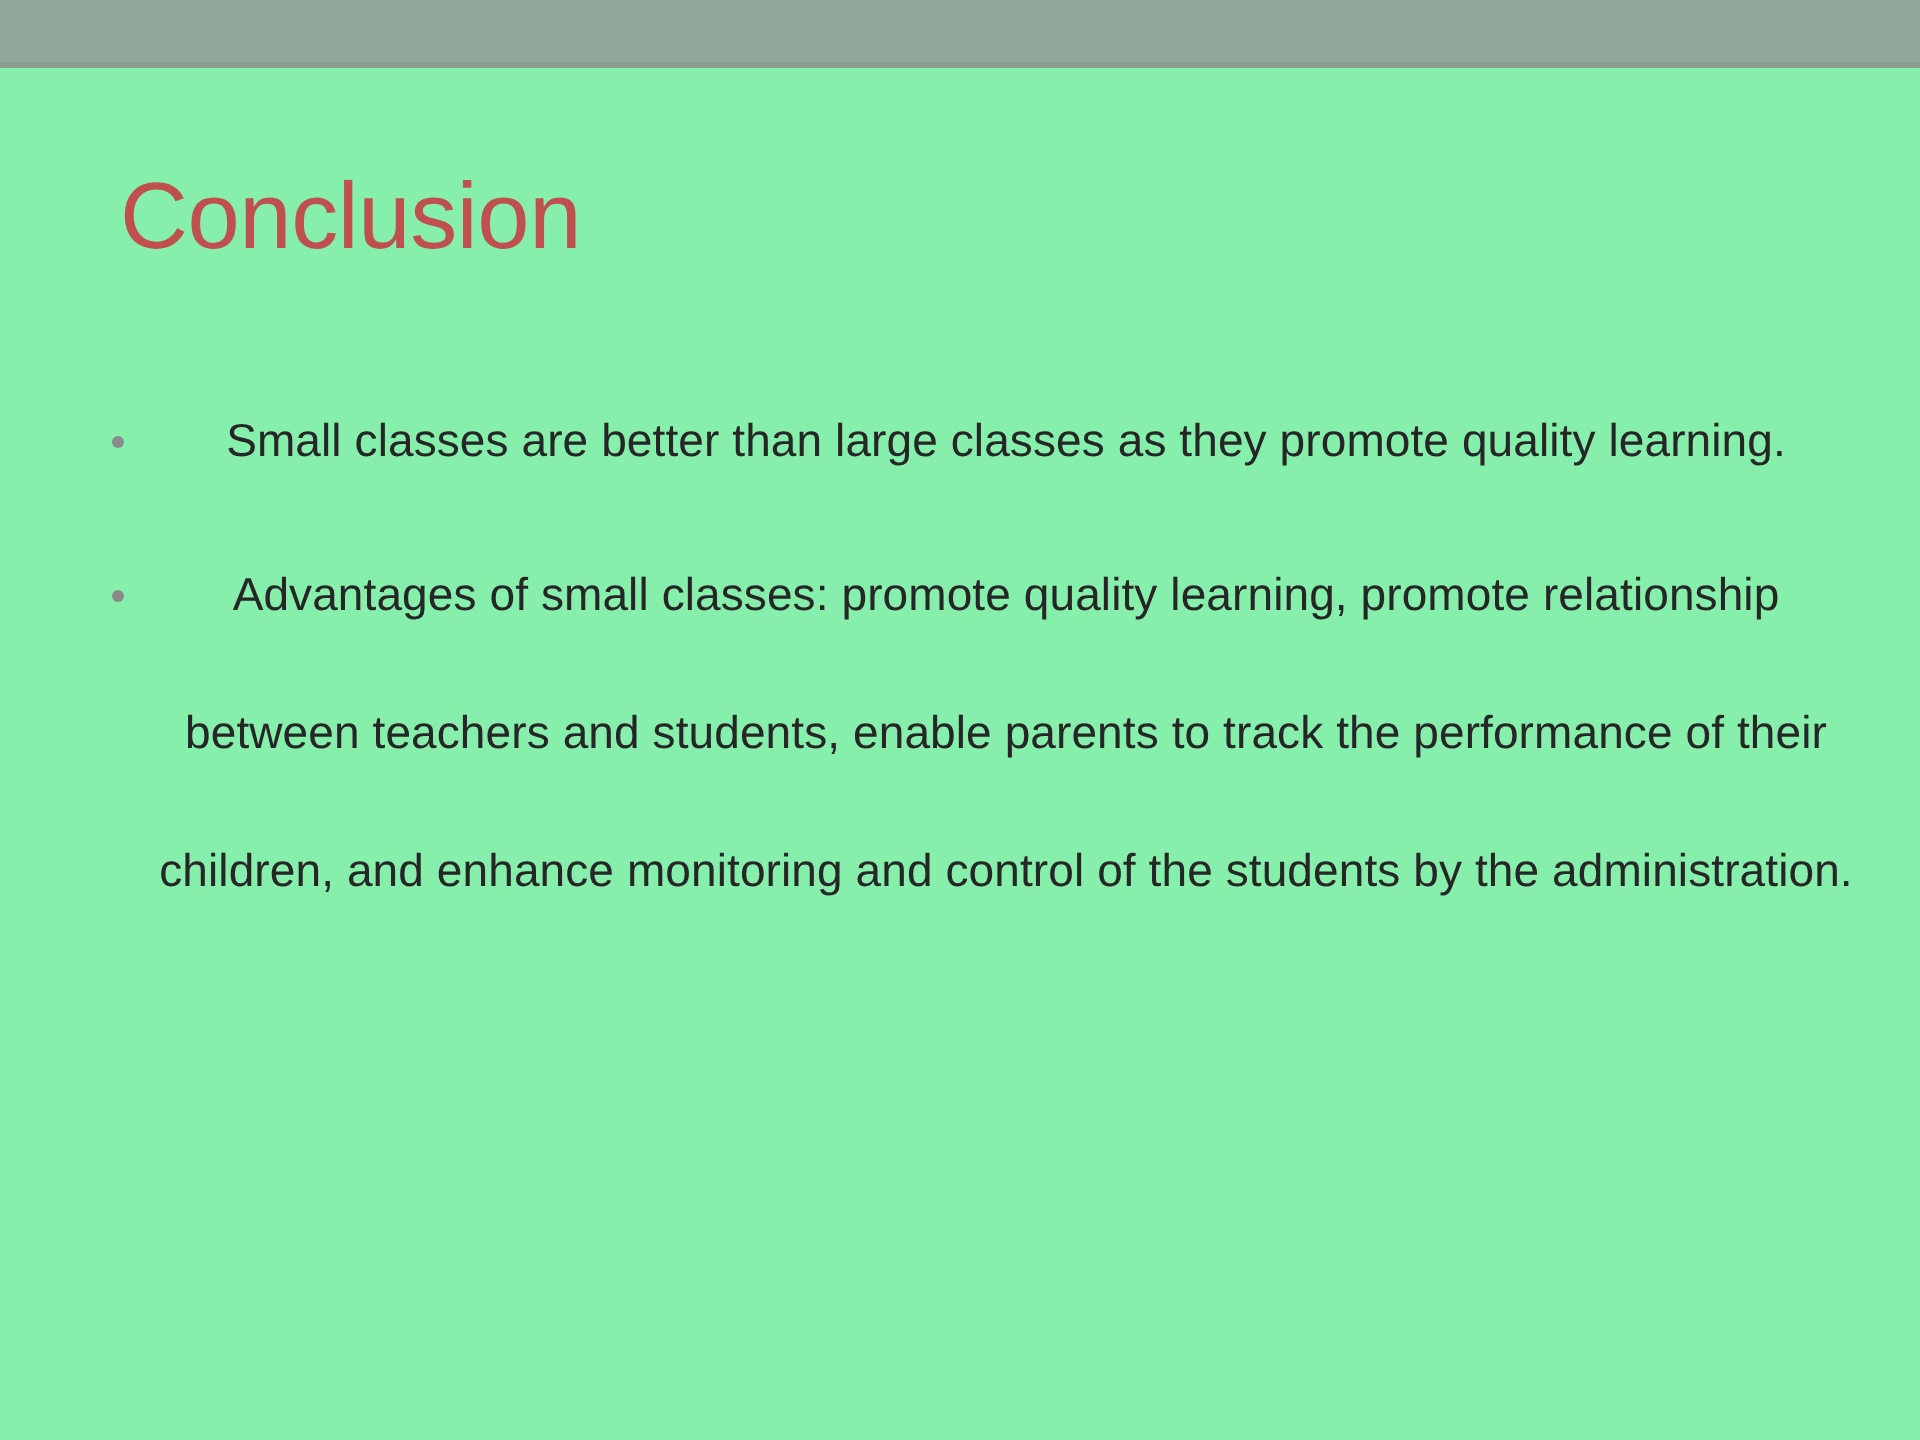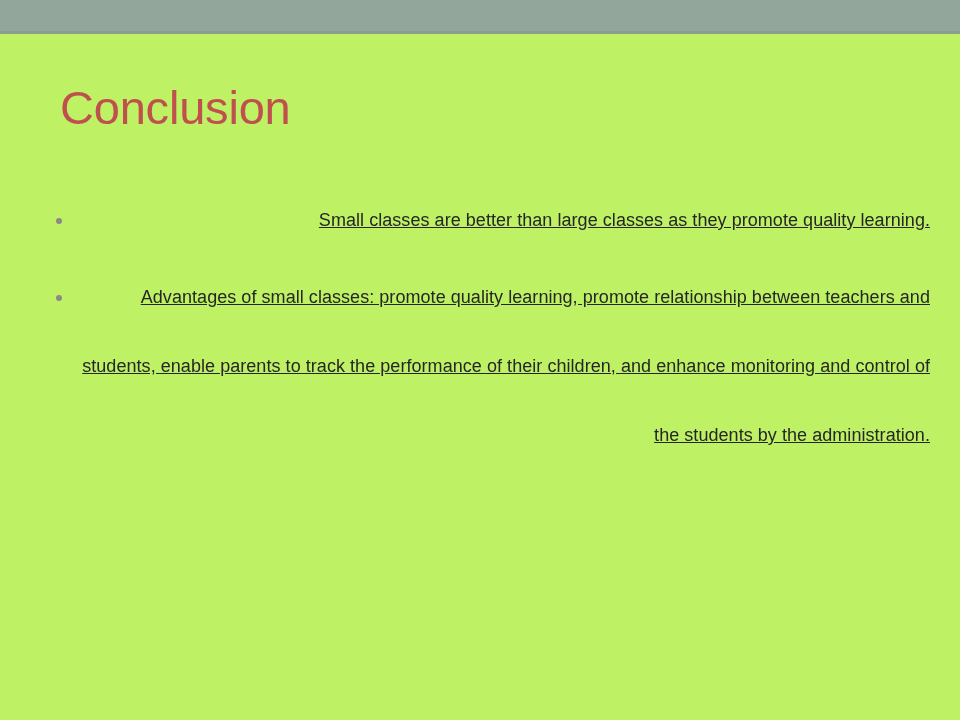--- a/index.html
+++ b/index.html
@@ -12,21 +12,21 @@
     height: 720px;
     background: #ffffff;
     font-family: "Liberation Sans", sans-serif;
     overflow: hidden;
   }
 
   .slide {
     position: relative;
     width: 960px;
     height: 720px;
-    background: #bef264;
+    background: #86efac;
     box-sizing: border-box;
   }
 
   
   .top-band {
     position: absolute;
     top: 0;
     left: 0;
     width: 960px;
     height: 31px;
@@ -63,25 +63,24 @@
     top: 186px;
     width: 880px;
   }
 
   .bullet-item {
     position: relative;
     display: block;
     margin: 0 0 0 0;
     padding: 0 0 0 26px;
     color: #262626;
-    font-size: 18px;
+    font-size: 23px;
     line-height: 69px;
     letter-spacing: 0.05px;
-    text-align: right;
-    text-decoration: underline;
+    text-align: center;
   }
 
   .bullet-item + .bullet-item {
     margin-top: 8px;
   }
 
   .bullet-dot {
     position: absolute;
     left: 6px;
     top: 32px;

